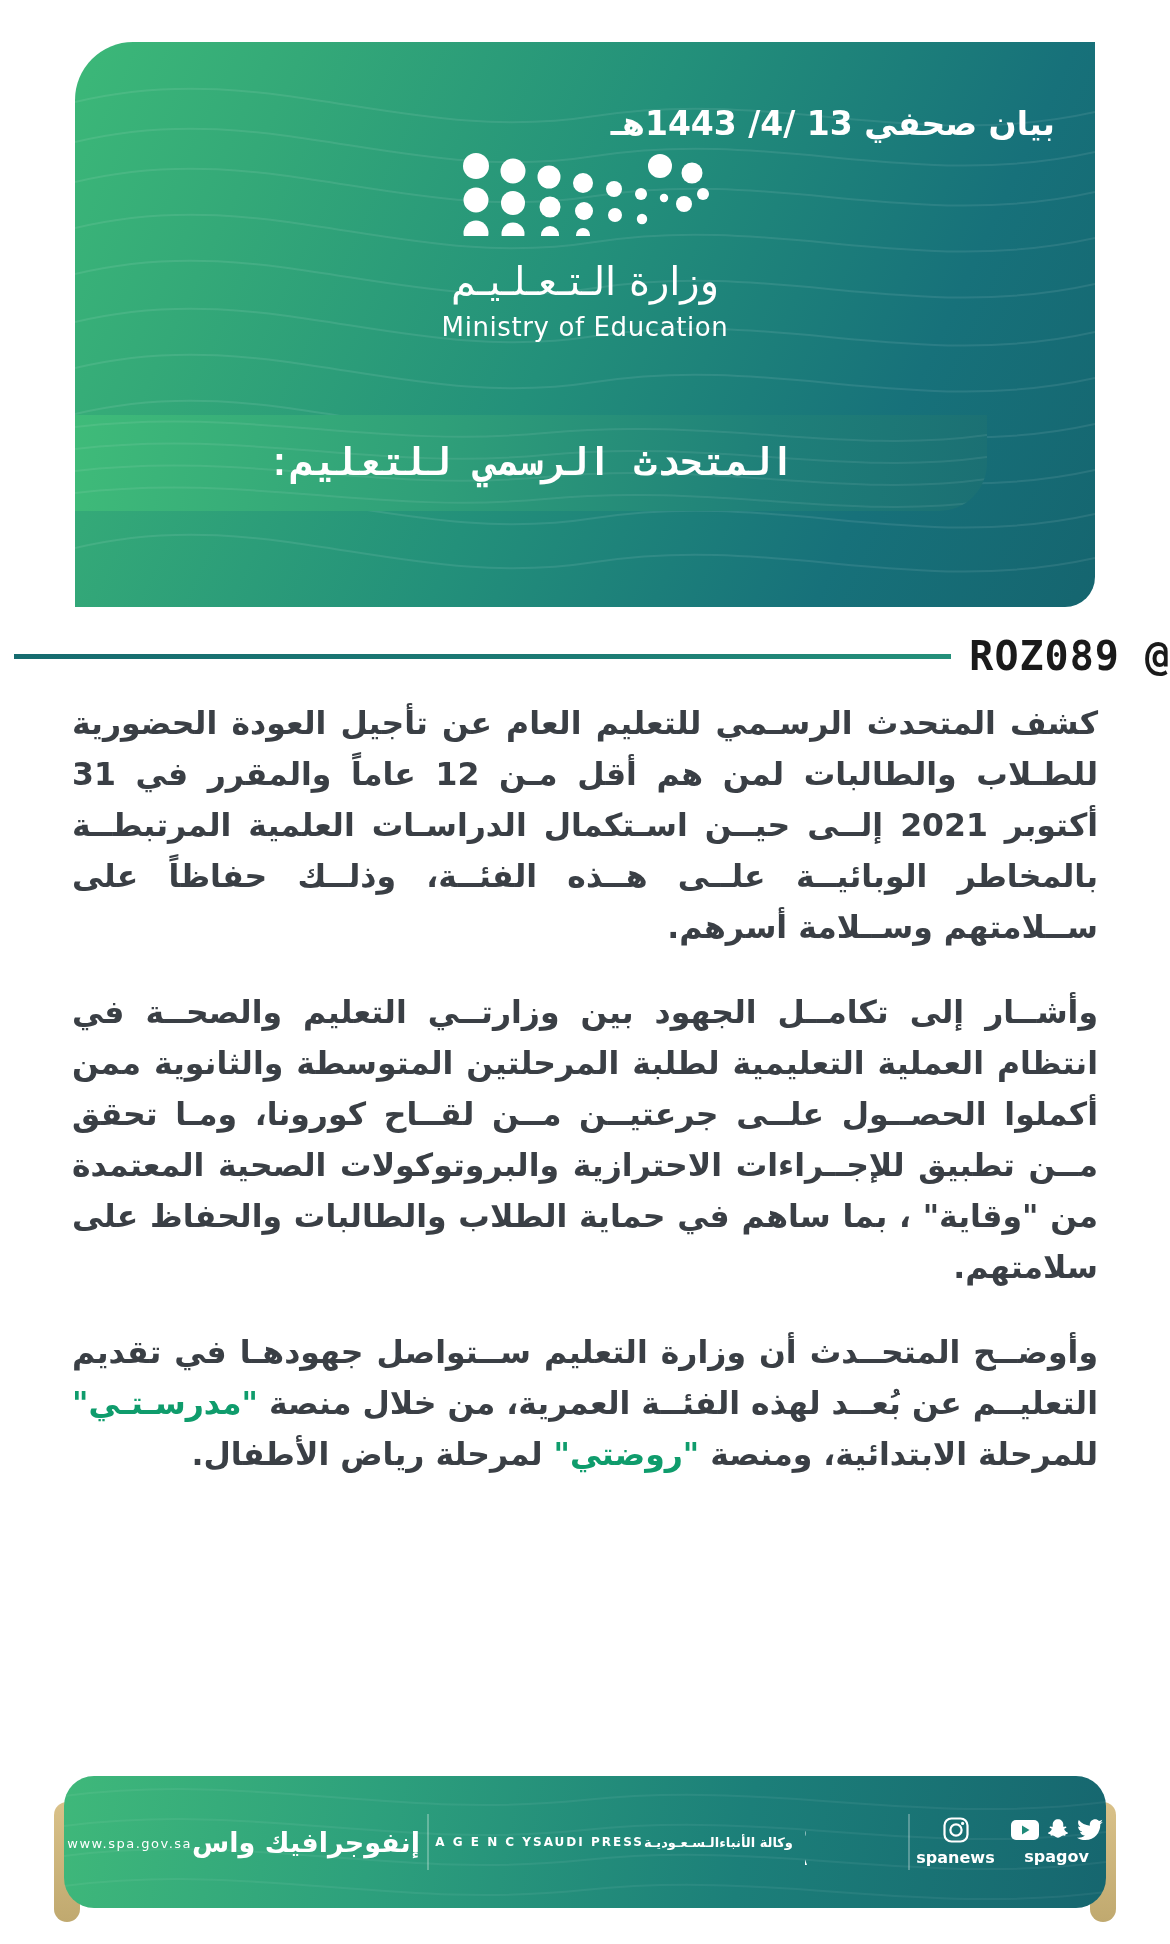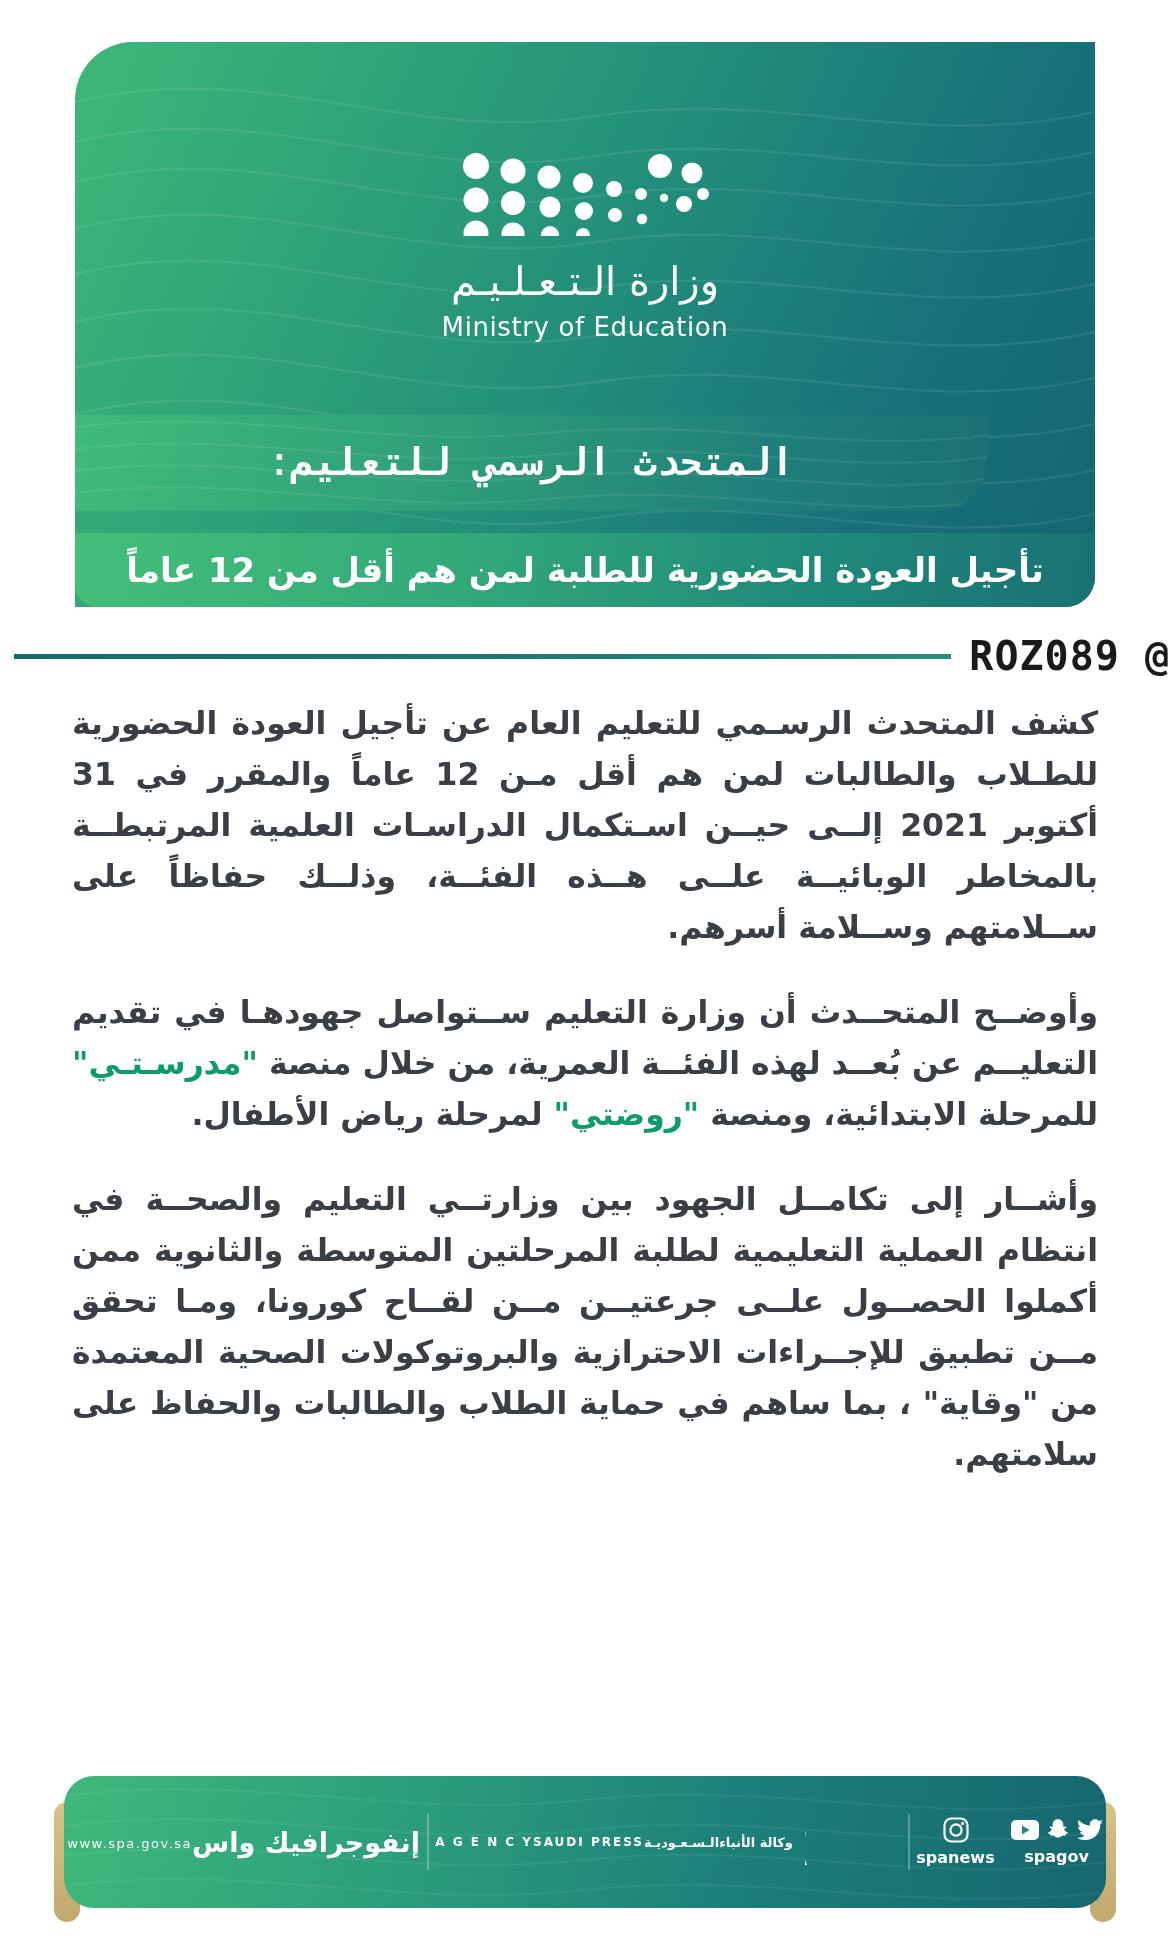--- a/index.html
+++ b/index.html
@@ -167,20 +167,21 @@
         <path d="M0,232 C190,186 330,276 520,246 C700,218 840,282 1020,242"></path>
         <path d="M0,280 C190,234 330,324 520,294 C700,266 840,330 1020,290"></path>
         <path d="M0,326 C190,280 330,370 520,340 C700,312 840,376 1020,336"></path>
         <path d="M0,372 C190,326 330,416 520,386 C700,358 840,422 1020,382"></path>
         <path d="M0,418 C190,372 330,462 520,432 C700,404 840,468 1020,428"></path>
         <path d="M0,462 C190,416 330,506 520,476 C700,448 840,512 1020,472"></path>
         <path d="M0,506 C190,460 330,550 520,520 C700,492 840,556 1020,516"></path>
       </g>
     </svg>
 
+    <div class="press-date">بيان صحفي 13 /4/ 1443هـ</div>
 
     <div class="logo-block">
       <svg class="logo-dots" width="250" height="86" viewBox="0 0 250 86">
         <g fill="#ffffff">
 
           <circle cx="16" cy="16" r="13"></circle>
           <circle cx="53" cy="21" r="12.5"></circle>
           <circle cx="89" cy="27" r="11.5"></circle>
           <circle cx="123" cy="33" r="10"></circle>
           <circle cx="154" cy="39" r="8"></circle>
@@ -214,39 +215,36 @@
         <g fill="none" stroke="#ffffff" stroke-opacity="0.18" stroke-width="2">
           <path d="M0,12 C170,-8 300,34 470,18 C640,2 770,40 912,20"></path>
           <path d="M0,34 C170,14 300,56 470,40 C640,24 770,62 912,42"></path>
           <path d="M0,56 C170,36 300,78 470,62 C640,46 770,84 912,64"></path>
           <path d="M0,78 C170,58 300,100 470,84 C640,68 770,106 912,86"></path>
         </g>
       </svg>
       <div class="spokes-text">المتحدث الرسمي للتعليم:</div>
     </div>
 
-    <div class="headline-bar">
-      <div class="headline-text">تأجيل العودة الحضورية للطلبة لمن هم أقل من 12 عاماً</div>
-    </div>
 
   </div>
 </div>
 
 <div class="handle-row">
   <div class="handle-text">ROZ089 @</div>
   <div class="handle-rule"></div>
 </div>
 
 <div class="body-wrap">
 
   <p class="para">كشف المتحدث الرسـمي للتعليم العام عن تأجيل العودة الحضورية للطـلاب والطالبات لمن هم أقل مـن 12 عاماً والمقرر في 31 أكتوبر 2021 إلــى حيــن اسـتكمال الدراسـات العلمية المرتبطــة بالمخاطر الوبائيــة علــى هــذه الفئــة، وذلــك حفاظاً على ســلامتهم وســلامة أسرهم.</p>
 
+  <p class="para">وأشــار إلى تكامــل الجهود بين وزارتــي التعليم والصحــة في انتظام العملية التعليمية لطلبة المرحلتين المتوسطة والثانوية ممن أكملوا الحصــول علــى جرعتيــن مــن لقــاح كورونا، ومـا تحقق مــن تطبيق للإجــراءات الاحترازية والبروتوكولات الصحية المعتمدة من "وقاية" ، بما ساهم في حماية الطلاب والطالبات والحفاظ على سلامتهم.</p>
+
   <p class="para"><span>وأوضــح المتحــدث أن وزارة التعليم ســتواصل جهودهـا في تقديم التعليــم عن بُعــد لهذه الفئــة العمرية، من خلال منصة </span><span class="hl">"مدرسـتـي"</span><span> للمرحلة الابتدائية، ومنصة </span><span class="hl">"روضتي"</span><span> لمرحلة رياض الأطفال.</span></p>
-
-  <p class="para">وأشــار إلى تكامــل الجهود بين وزارتــي التعليم والصحــة في انتظام العملية التعليمية لطلبة المرحلتين المتوسطة والثانوية ممن أكملوا الحصــول علــى جرعتيــن مــن لقــاح كورونا، ومـا تحقق مــن تطبيق للإجــراءات الاحترازية والبروتوكولات الصحية المعتمدة من "وقاية" ، بما ساهم في حماية الطلاب والطالبات والحفاظ على سلامتهم.</p>
 
 </div>
 
 <div class="bottom-accent"></div>
 <div class="bottom-accent-r"></div>
 
 <div class="footer">
   <svg class="waves" viewBox="0 0 1042 132" preserveAspectRatio="none">
     <g fill="none" stroke="#ffffff" stroke-opacity="0.15" stroke-width="2">
       <path d="M0,20 C190,-4 330,44 520,24 C710,4 850,50 1042,26"></path>

